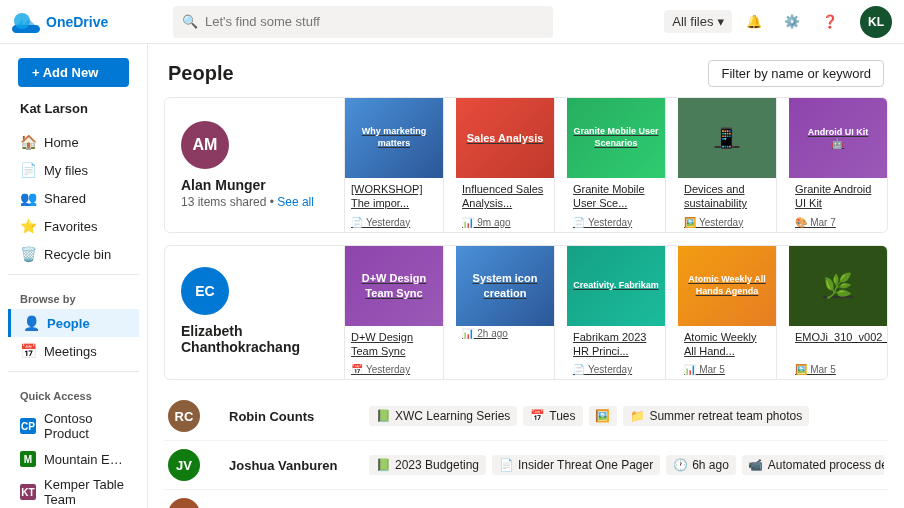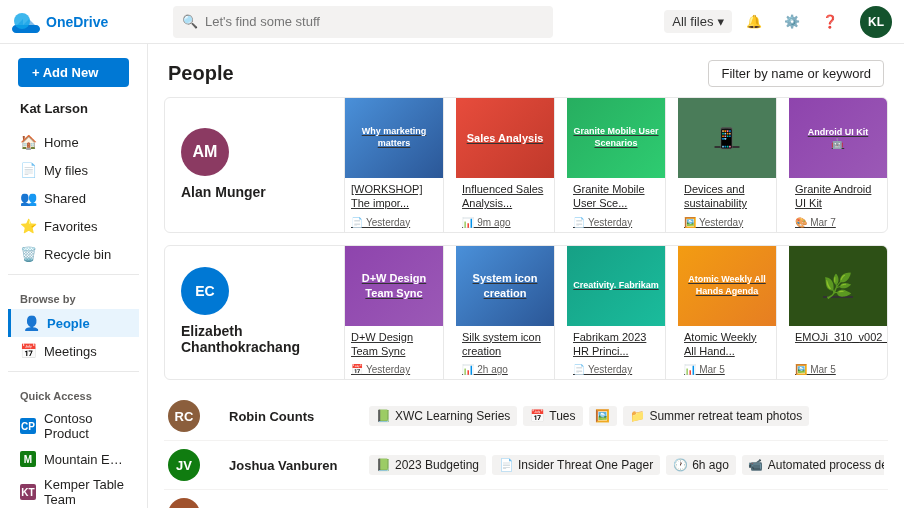--- a/index.html
+++ b/index.html
@@ -216,20 +216,21 @@
   <div class="main-content">
     <div class="page-title">
       <span>People</span>
       <button class="filter-btn">Filter by name or keyword</button>
     </div>
 
     <div class="people-card">
       <div class="person-info">
         <div style="width:48px;height:48px;border-radius:50%;background:#8b3a62;display:flex;align-items:center;justify-content:center;color:white;font-weight:700;font-size:16px;margin-bottom:8px;">AM</div>
         <div class="person-name">Alan Munger</div>
+        <div class="person-meta">13 items shared • <span class="see-all">See all</span></div>
       </div>
       <div class="person-files">
 
         <div class="file-thumb">
           <div class="thumb-img thumb-blue">
             <div class="thumb-card-content">
                 <span class="card-text" style="font-size:9px;">Why marketing matters</span>
               </div>
           </div>
           <div class="thumb-label">[WORKSHOP] The impor...</div>
@@ -295,21 +296,20 @@
           <div class="thumb-label">D+W Design Team Sync</div>
           <div class="thumb-meta">📅 Yesterday</div>
         </div>
 
         <div class="file-thumb">
           <div class="thumb-img thumb-blue">
             <div class="thumb-card-content">
                 <span class="card-text">System icon creation</span>
               </div>
           </div>
-          <div class="thumb-label">Silk system icon creation</div>
           <div class="thumb-meta">📊 2h ago</div>
         </div>
 
         <div class="file-thumb">
           <div class="thumb-img thumb-teal">
             <div class="thumb-card-content">
                 <span class="card-text" style="font-size:9px;">Creativity. Fabrikam</span>
               </div>
           </div>
           <div class="thumb-label">Fabrikam 2023 HR Princi...</div>

